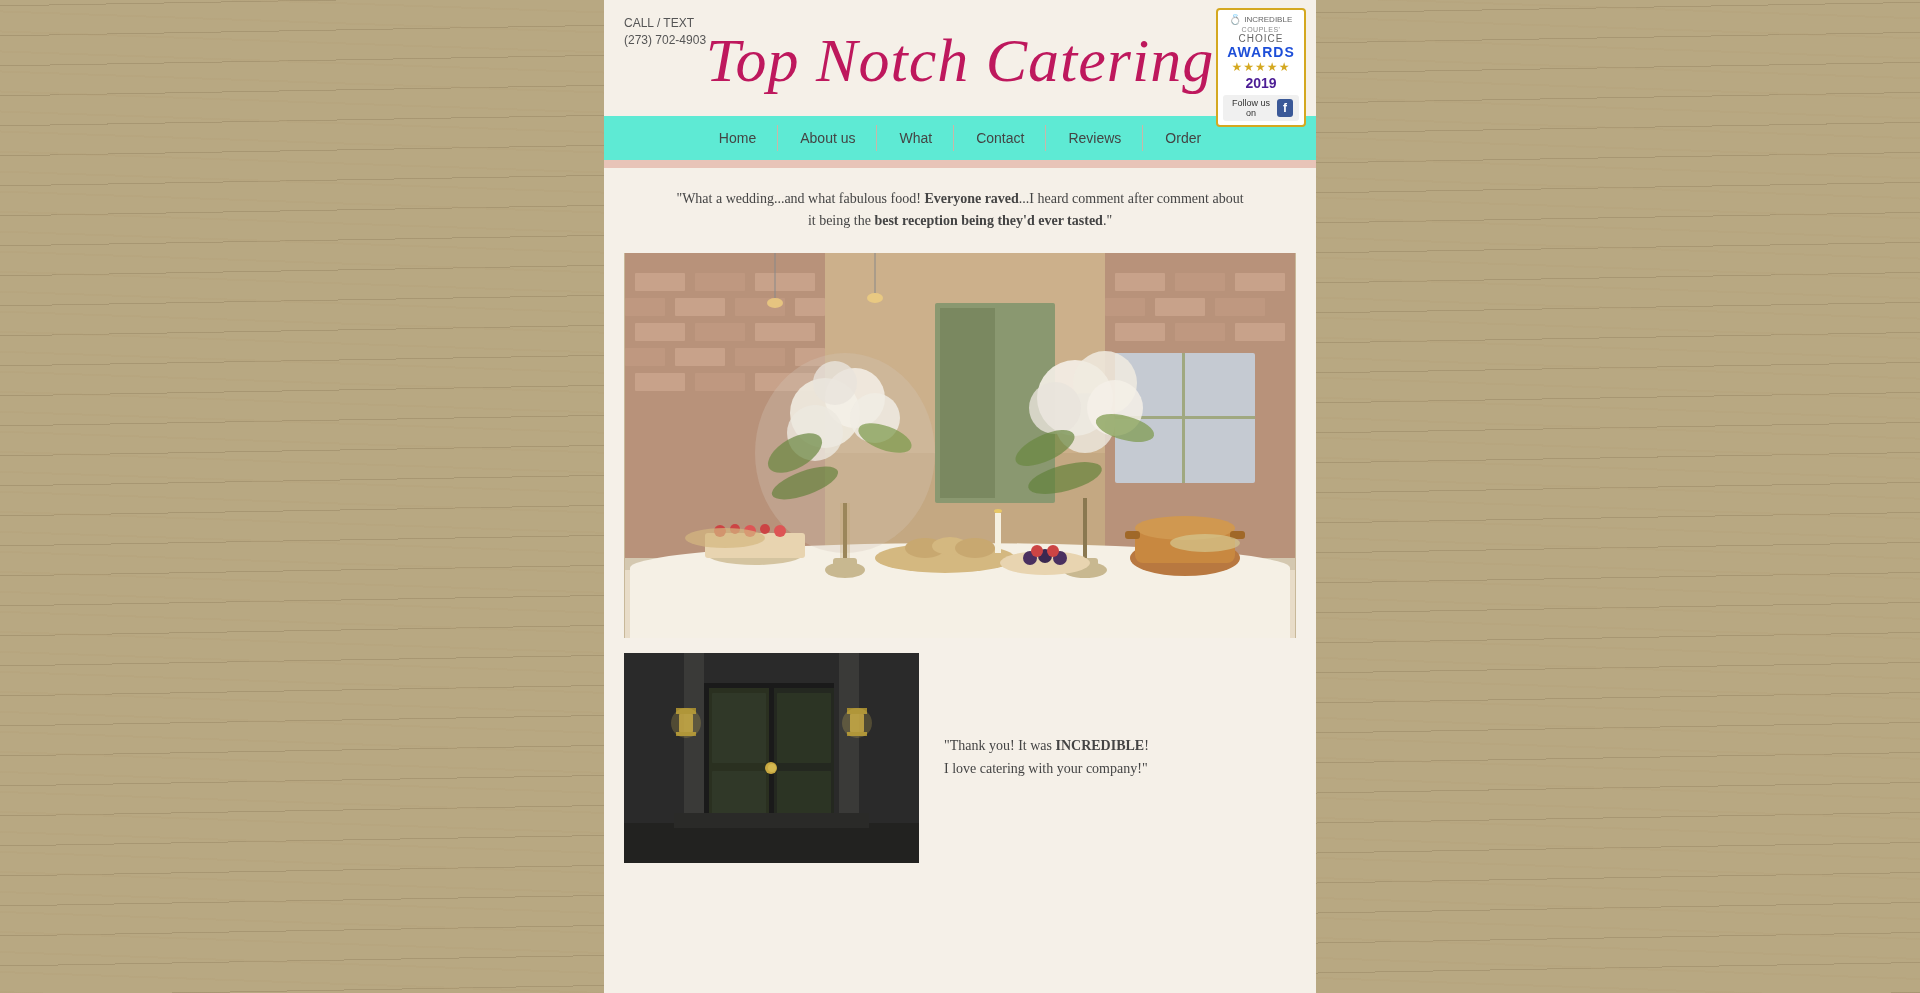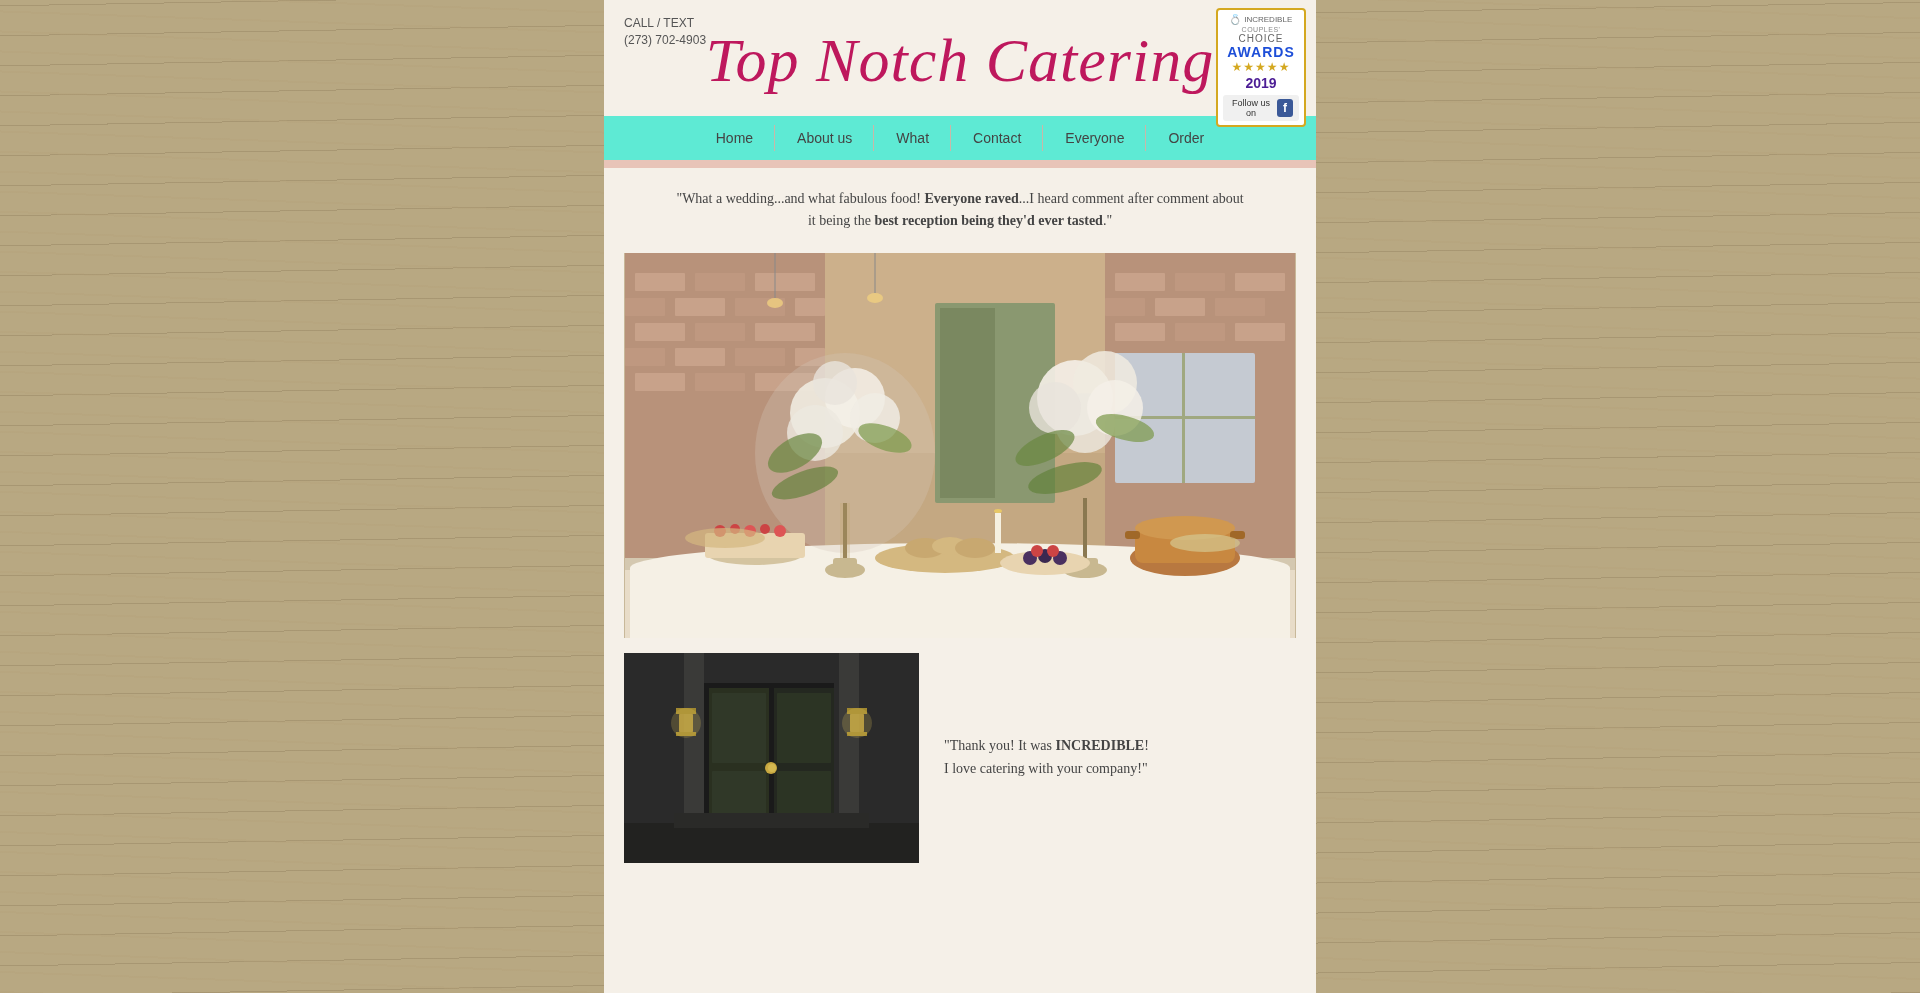--- a/index.html
+++ b/index.html
@@ -305,21 +305,21 @@
 
     <div class="site-title">Top Notch Catering</div>
 
   </div>
 
   <nav class="nav-bar">
     <a class="nav-item">Home</a>
     <a class="nav-item">About us</a>
     <a class="nav-item">What</a>
     <a class="nav-item">Contact</a>
-    <a class="nav-item">Everyone</a>
+    <a class="nav-item">Reviews</a>
     <a class="nav-item">Order</a>
   </nav>
 
   <div class="pink-bar"></div>
 
   <div class="quote-section">
     <p class="quote-text">
       <span>"What a wedding...and what fabulous food! </span><span class="quote-bold">Everyone raved</span><span>...I heard comment after comment about</span><br>
       <span>it being the </span><span class="quote-bold">best reception being they'd ever tasted</span><span>."</span>
     </p>

